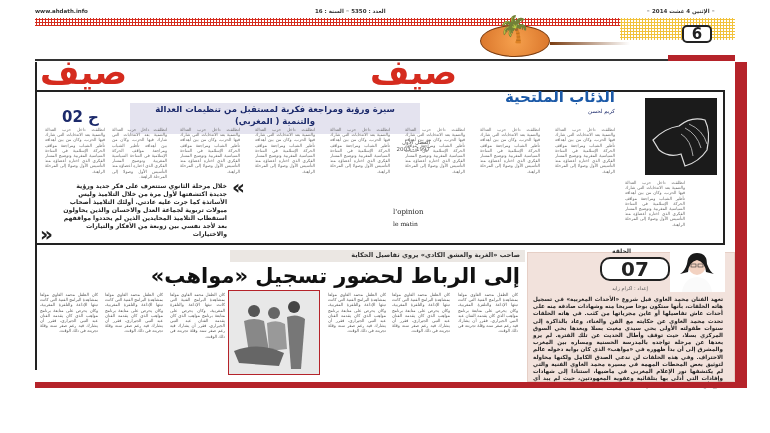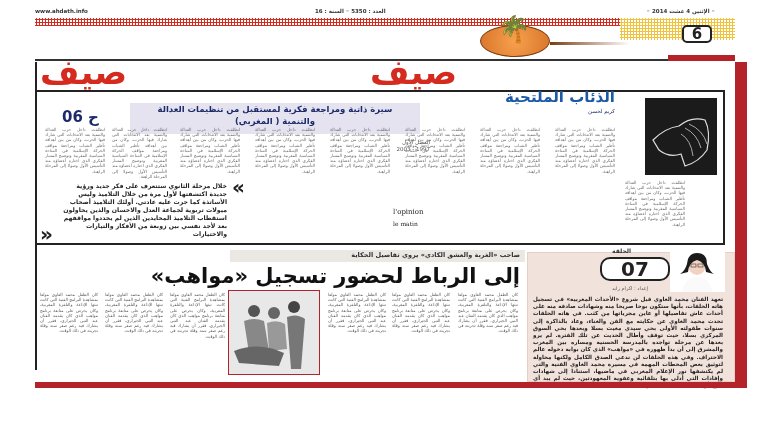--- a/index.html
+++ b/index.html
@@ -80,26 +80,26 @@
   <svg width="72" height="77" viewBox="0 0 72 77">
     <path d="M8 42 Q20 30 34 28 Q46 18 60 22 Q66 34 62 52 Q54 64 40 68 L36 56 Q24 60 14 52 Z" fill="none" stroke="#ddd" stroke-width="1.2"></path>
     <path d="M40 30 Q52 36 56 50 M44 26 Q58 32 62 46 M36 36 Q46 42 48 58" fill="none" stroke="#ccc" stroke-width="0.8"></path>
   </svg>
 </div>
 <div class="series1">
   <div class="t1">الذئاب الملتحية</div>
   <div class="auth">كريم لحسن</div>
 </div>
 <div class="sect-bg"></div>
-<div class="sect-title">سيرة ذاتية ومراجعة فكرية لمستقبل من تنظيمات العدالة والتنمية ( المغربي)</div>
+<div class="sect-title">سيرة ورؤية ومراجعة فكرية لمستقبل من تنظيمات العدالة والتنمية ( المغربي)</div>
 <div class="sect-part">
   <div>الفصل الأول</div>
   <div>1997 - 2003</div>
 </div>
-<div class="hd-ep">ح 06</div>
+<div class="hd-ep">ح 02</div>
 
 <div class="cols" style="left:45px;width:60px;top:127px;height:60px;">انطلقت داخل حزب العدالة والتنمية بعد الانتخابات التي شارك فيها الحزب، وكان من بين أهدافه تأطير الشباب ومراجعة مواقف الحركة الإسلامية في الساحة السياسية المغربية وتوضيح المسار الفكري الذي اختاره أعضاؤه منذ التأسيس الأول وصولا إلى المرحلة الراهنة.</div>
 <div class="cols" style="left:112px;width:55px;top:127px;height:60px;">انطلقت داخل حزب العدالة والتنمية بعد الانتخابات التي شارك فيها الحزب، وكان من بين أهدافه تأطير الشباب ومراجعة مواقف الحركة الإسلامية في الساحة السياسية المغربية وتوضيح المسار الفكري الذي اختاره أعضاؤه منذ التأسيس الأول وصولا إلى المرحلة الراهنة.</div>
 <div class="cols" style="left:180px;width:60px;top:127px;height:60px;">انطلقت داخل حزب العدالة والتنمية بعد الانتخابات التي شارك فيها الحزب، وكان من بين أهدافه تأطير الشباب ومراجعة مواقف الحركة الإسلامية في الساحة السياسية المغربية وتوضيح المسار الفكري الذي اختاره أعضاؤه منذ التأسيس الأول وصولا إلى المرحلة الراهنة.</div>
 <div class="cols" style="left:255px;width:60px;">انطلقت داخل حزب العدالة والتنمية بعد الانتخابات التي شارك فيها الحزب، وكان من بين أهدافه تأطير الشباب ومراجعة مواقف الحركة الإسلامية في الساحة السياسية المغربية وتوضيح المسار الفكري الذي اختاره أعضاؤه منذ التأسيس الأول وصولا إلى المرحلة الراهنة.</div>
 <div class="cols" style="left:330px;width:60px;">انطلقت داخل حزب العدالة والتنمية بعد الانتخابات التي شارك فيها الحزب، وكان من بين أهدافه تأطير الشباب ومراجعة مواقف الحركة الإسلامية في الساحة السياسية المغربية وتوضيح المسار الفكري الذي اختاره أعضاؤه منذ التأسيس الأول وصولا إلى المرحلة الراهنة.</div>
 <div class="cols" style="left:405px;width:60px;">انطلقت داخل حزب العدالة والتنمية بعد الانتخابات التي شارك فيها الحزب، وكان من بين أهدافه تأطير الشباب ومراجعة مواقف الحركة الإسلامية في الساحة السياسية المغربية وتوضيح المسار الفكري الذي اختاره أعضاؤه منذ التأسيس الأول وصولا إلى المرحلة الراهنة.</div>
 <div class="cols" style="left:480px;width:60px;">انطلقت داخل حزب العدالة والتنمية بعد الانتخابات التي شارك فيها الحزب، وكان من بين أهدافه تأطير الشباب ومراجعة مواقف الحركة الإسلامية في الساحة السياسية المغربية وتوضيح المسار الفكري الذي اختاره أعضاؤه منذ التأسيس الأول وصولا إلى المرحلة الراهنة.</div>
 <div class="cols" style="left:555px;width:60px;">انطلقت داخل حزب العدالة والتنمية بعد الانتخابات التي شارك فيها الحزب، وكان من بين أهدافه تأطير الشباب ومراجعة مواقف الحركة الإسلامية في الساحة السياسية المغربية وتوضيح المسار الفكري الذي اختاره أعضاؤه منذ التأسيس الأول وصولا إلى المرحلة الراهنة.</div>
 <div class="cols" style="left:625px;width:60px;top:180px;height:62px;">انطلقت داخل حزب العدالة والتنمية بعد الانتخابات التي شارك فيها الحزب، وكان من بين أهدافه تأطير الشباب ومراجعة مواقف الحركة الإسلامية في الساحة السياسية المغربية وتوضيح المسار الفكري الذي اختاره أعضاؤه منذ التأسيس الأول وصولا إلى المرحلة الراهنة.</div>

